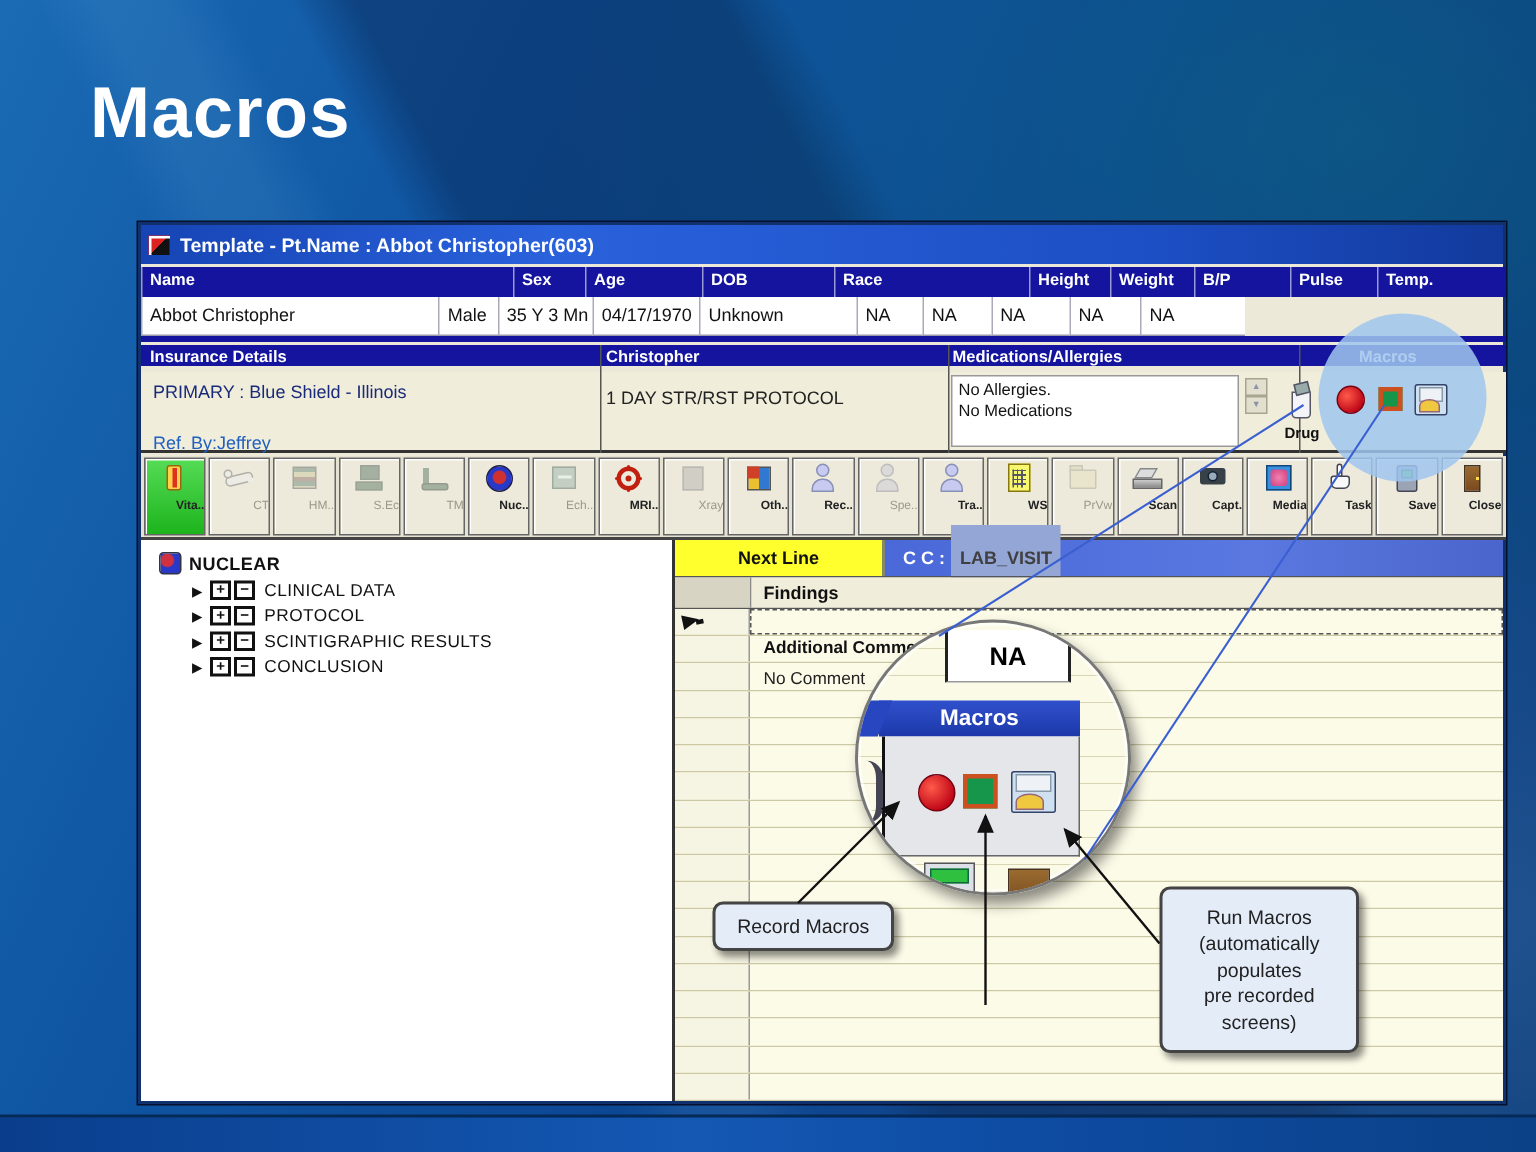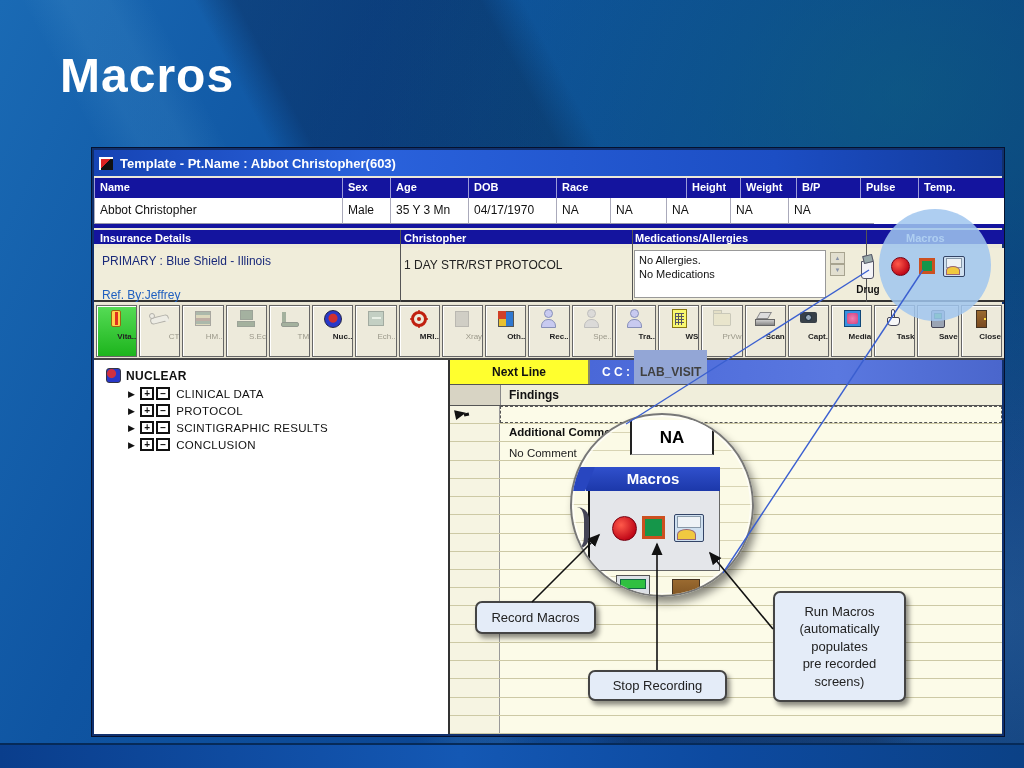--- a/index.html
+++ b/index.html
@@ -20,21 +20,21 @@
   #win{position:absolute;left:60px;top:148px;width:912px;height:588px;background:#ece9d8;
     border:2px solid #10306e;outline:1px solid #05112e;box-sizing:border-box;font-size:11px;color:#111;margin-left:32px;}
   .titlebar{position:absolute;left:0;top:0;width:100%;height:26px;
     background:linear-gradient(90deg,#1644b4,#2a62dc 30%,#1c4ec4 75%,#123a9c);
     display:flex;align-items:center;color:#fff;font-weight:bold;font-size:13px;}
   .app-ico{width:14px;height:13px;margin:0 7px 0 5px;background:linear-gradient(135deg,#d22 50%,#111 50%);
     box-shadow:inset 2px 2px 0 #fff;}
   
   .pt-head{position:absolute;left:0;top:28px;width:910px;height:20px;background:#14149e;display:flex;color:#fff;font-weight:bold;}
   .pt-head .cell{border-left:1px solid #9a9ad8;box-sizing:border-box;padding:3px 0 0 5px;}
-  .pt-row{position:absolute;left:0;top:48px;width:910px;height:26px;background:#fff;display:flex;}
+  .pt-row{position:absolute;left:0;top:48px;width:736px;height:26px;background:#fff;display:flex;}
   .pt-row .cell{border-left:1px solid #aab;border-bottom:1px solid #99a;box-sizing:border-box;padding:5px 0 0 5px;font-size:12px;}
   .pt-sep{position:absolute;left:0;top:74px;width:910px;height:4px;background:#14149e;}
   
   .sec-head{position:absolute;left:0;top:80px;width:910px;height:14px;background:#14149e;color:#fff;font-weight:bold;}
   .sec-head span{position:absolute;top:2px;}
   .sec-body{position:absolute;left:0;top:98px;width:910px;height:54px;background:#f0edda;border-bottom:2px solid #333;box-sizing:border-box;}
   .vline{position:absolute;top:80px;height:72px;width:1px;background:#555;}
   .ins-primary{position:absolute;left:8px;top:6px;color:#1a2a7a;font-size:12px;}
   .ins-ref{position:absolute;left:8px;top:40px;color:#2060c0;font-size:12px;}
   .appt-val{position:absolute;left:310px;top:10px;font-size:12px;color:#222;}
@@ -189,20 +189,21 @@
         <div class="cell" style="width: 56px;">Weight</div>
         <div class="cell" style="width: 64px;">B/P</div>
         <div class="cell" style="width: 58px;">Pulse</div>
         <div class="cell" style="width: 86px;">Temp.</div>
       </div>
     <div class="pt-row" id="pt-row">
         <div class="cell" style="width: 248px;">Abbot Christopher</div>
         <div class="cell" style="width: 48px;">Male</div>
         <div class="cell" style="width: 78px;">35 Y 3 Mn</div>
         <div class="cell" style="width: 88px;">04/17/1970</div>
+        <div class="cell" style="width: 130px;">Unknown</div>
         <div class="cell" style="width: 54px;">NA</div>
         <div class="cell" style="width: 56px;">NA</div>
         <div class="cell" style="width: 64px;">NA</div>
         <div class="cell" style="width: 58px;">NA</div>
         <div class="cell" style="width: 86px;">NA</div>
       </div>
     <div class="pt-sep"></div>
 
     <div class="sec-head">
       <span style="left:6px">Insurance Details</span>
@@ -451,21 +452,20 @@
     <div class="lens-panel"></div>
     <div class="lens-rec rec-dot"></div>
     <div class="lens-stop stop-sq"></div>
     <div class="lens-run run-dev"></div>
     <div class="lens-savefrag"></div>
     <div class="lens-doorfrag"></div>
     <div class="lens-squiggle"></div>
   </div>
 
   <div class="callout" id="co-record">Record Macros</div>
-  <div class="callout" id="co-stop">Stop Recording</div>
   <div class="callout" id="co-run">Run Macros
 (automatically
 populates
 pre recorded
 screens)</div>
 
   <svg id="overlay" viewBox="0 0 1024 768">
     <defs>
       <marker id="ah" markerWidth="9" markerHeight="8" refX="7" refY="3.5" orient="auto">
         <path d="M0,0 L8,3.5 L0,7 z" fill="#111"></path>

